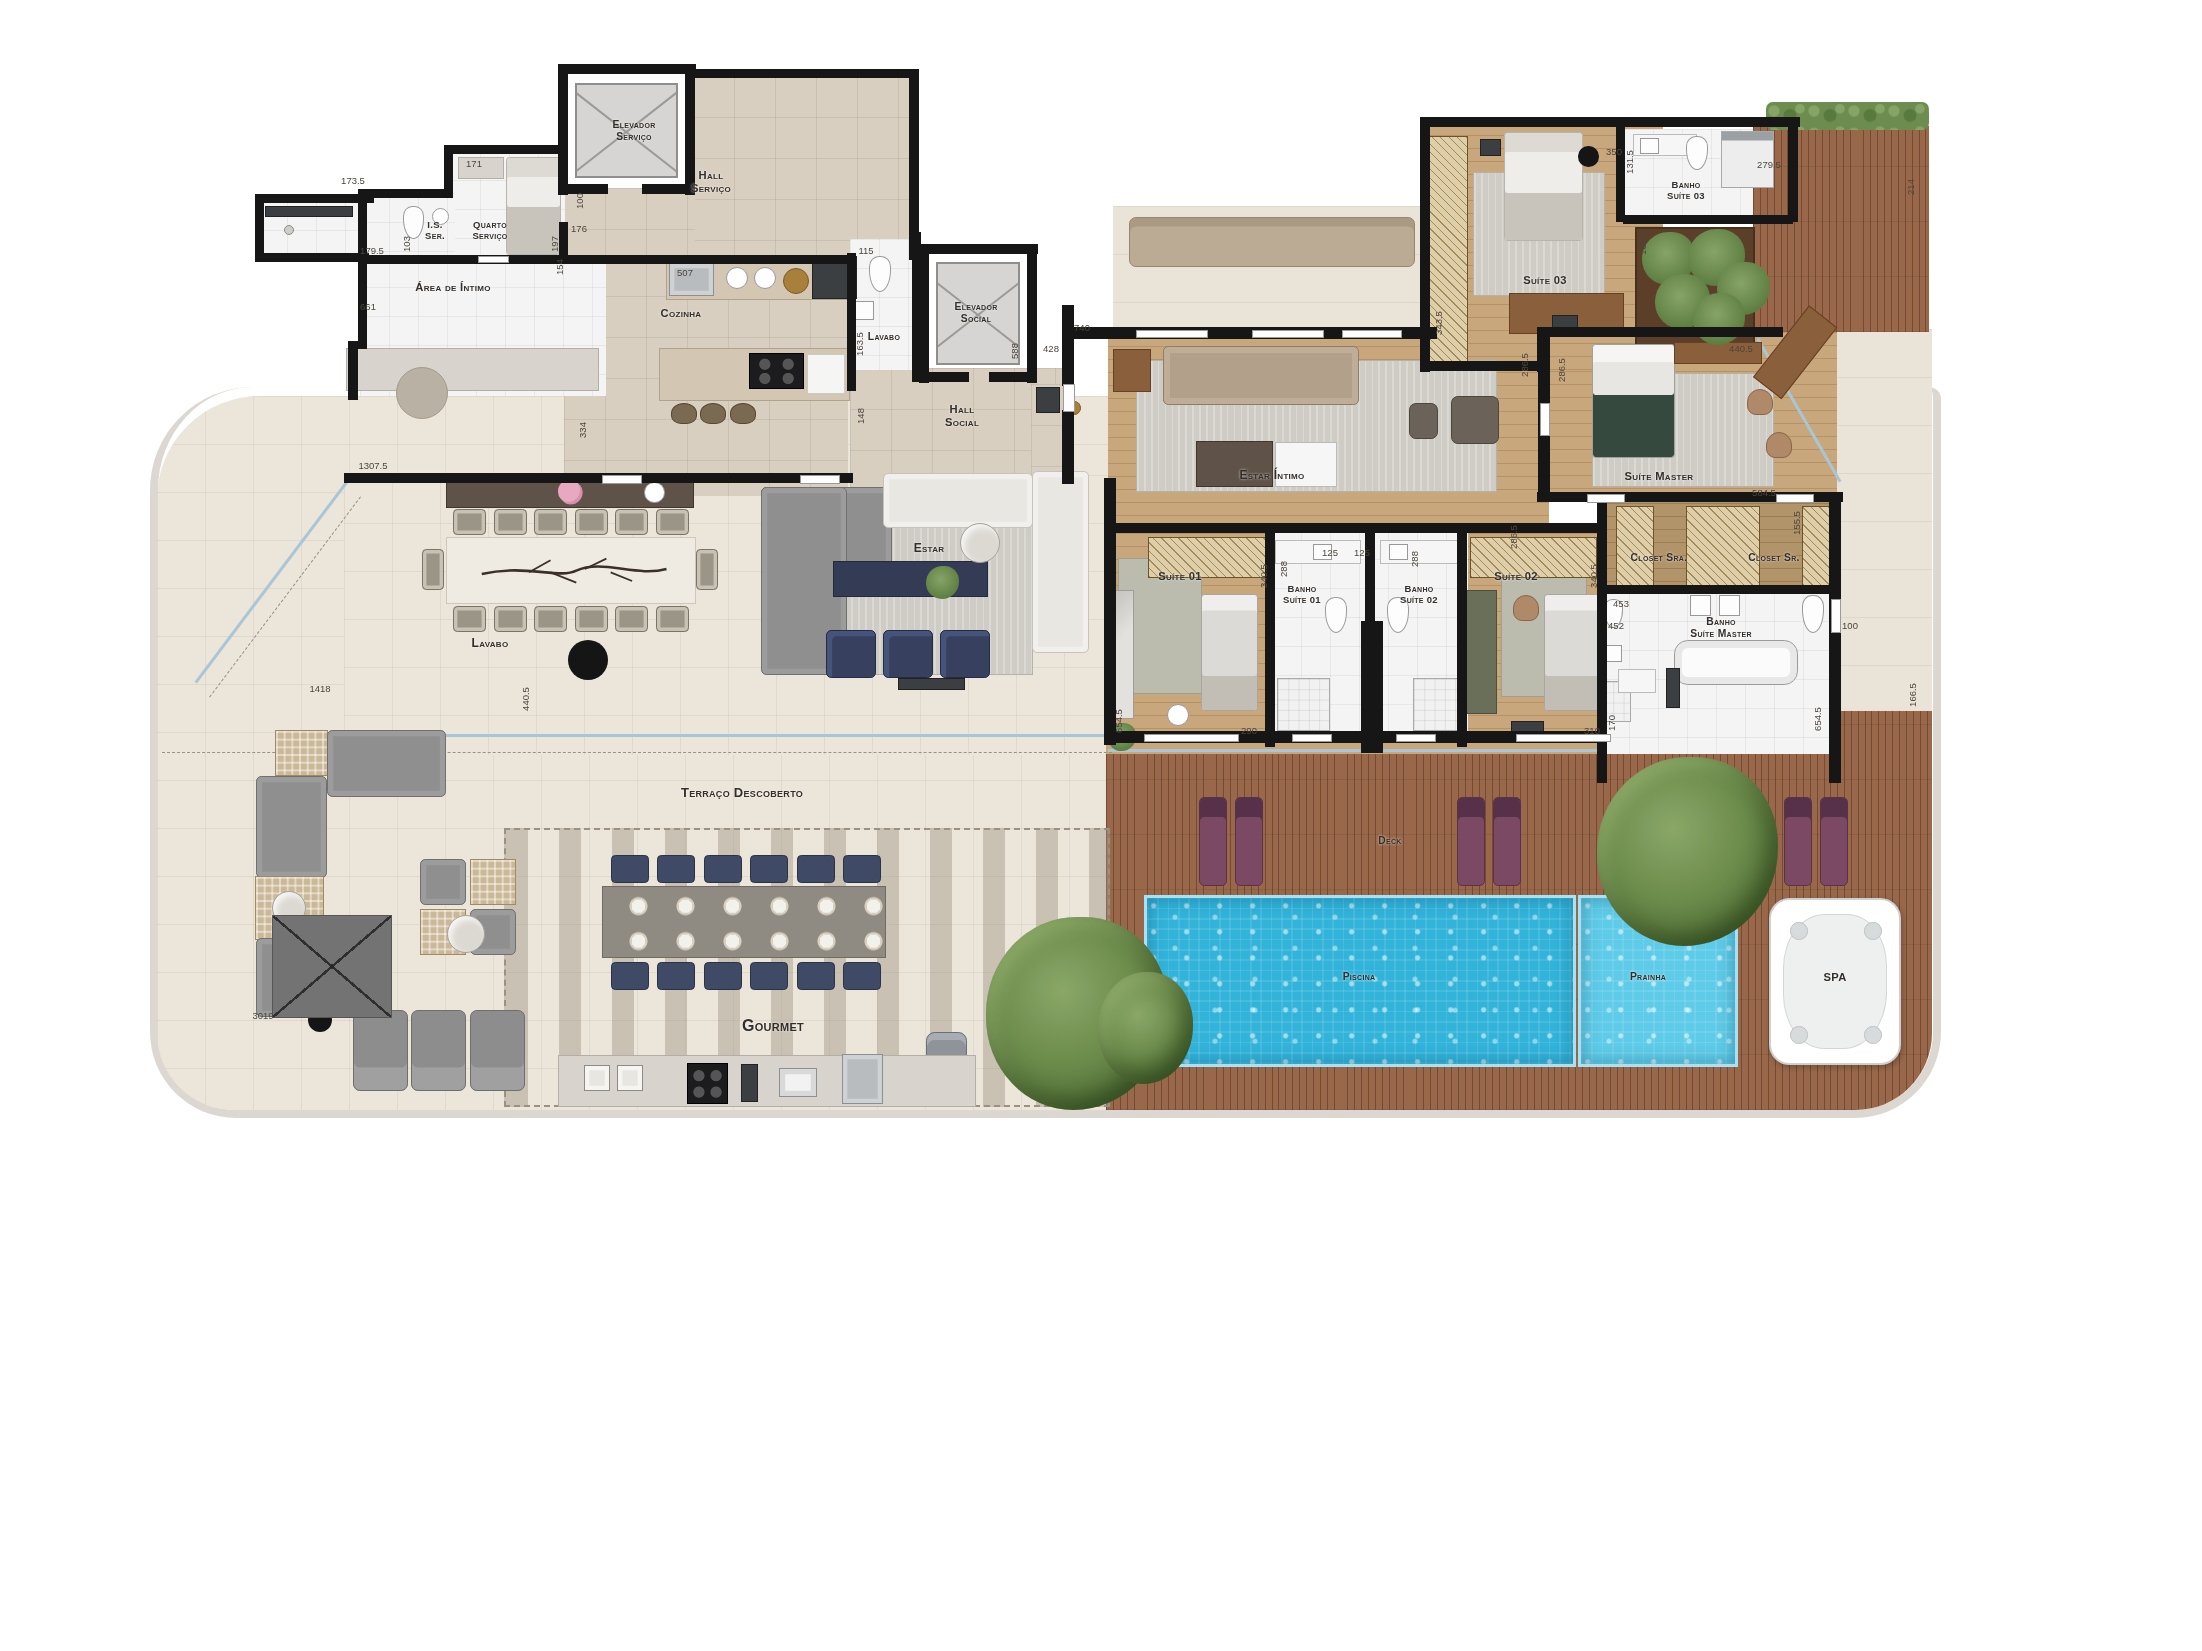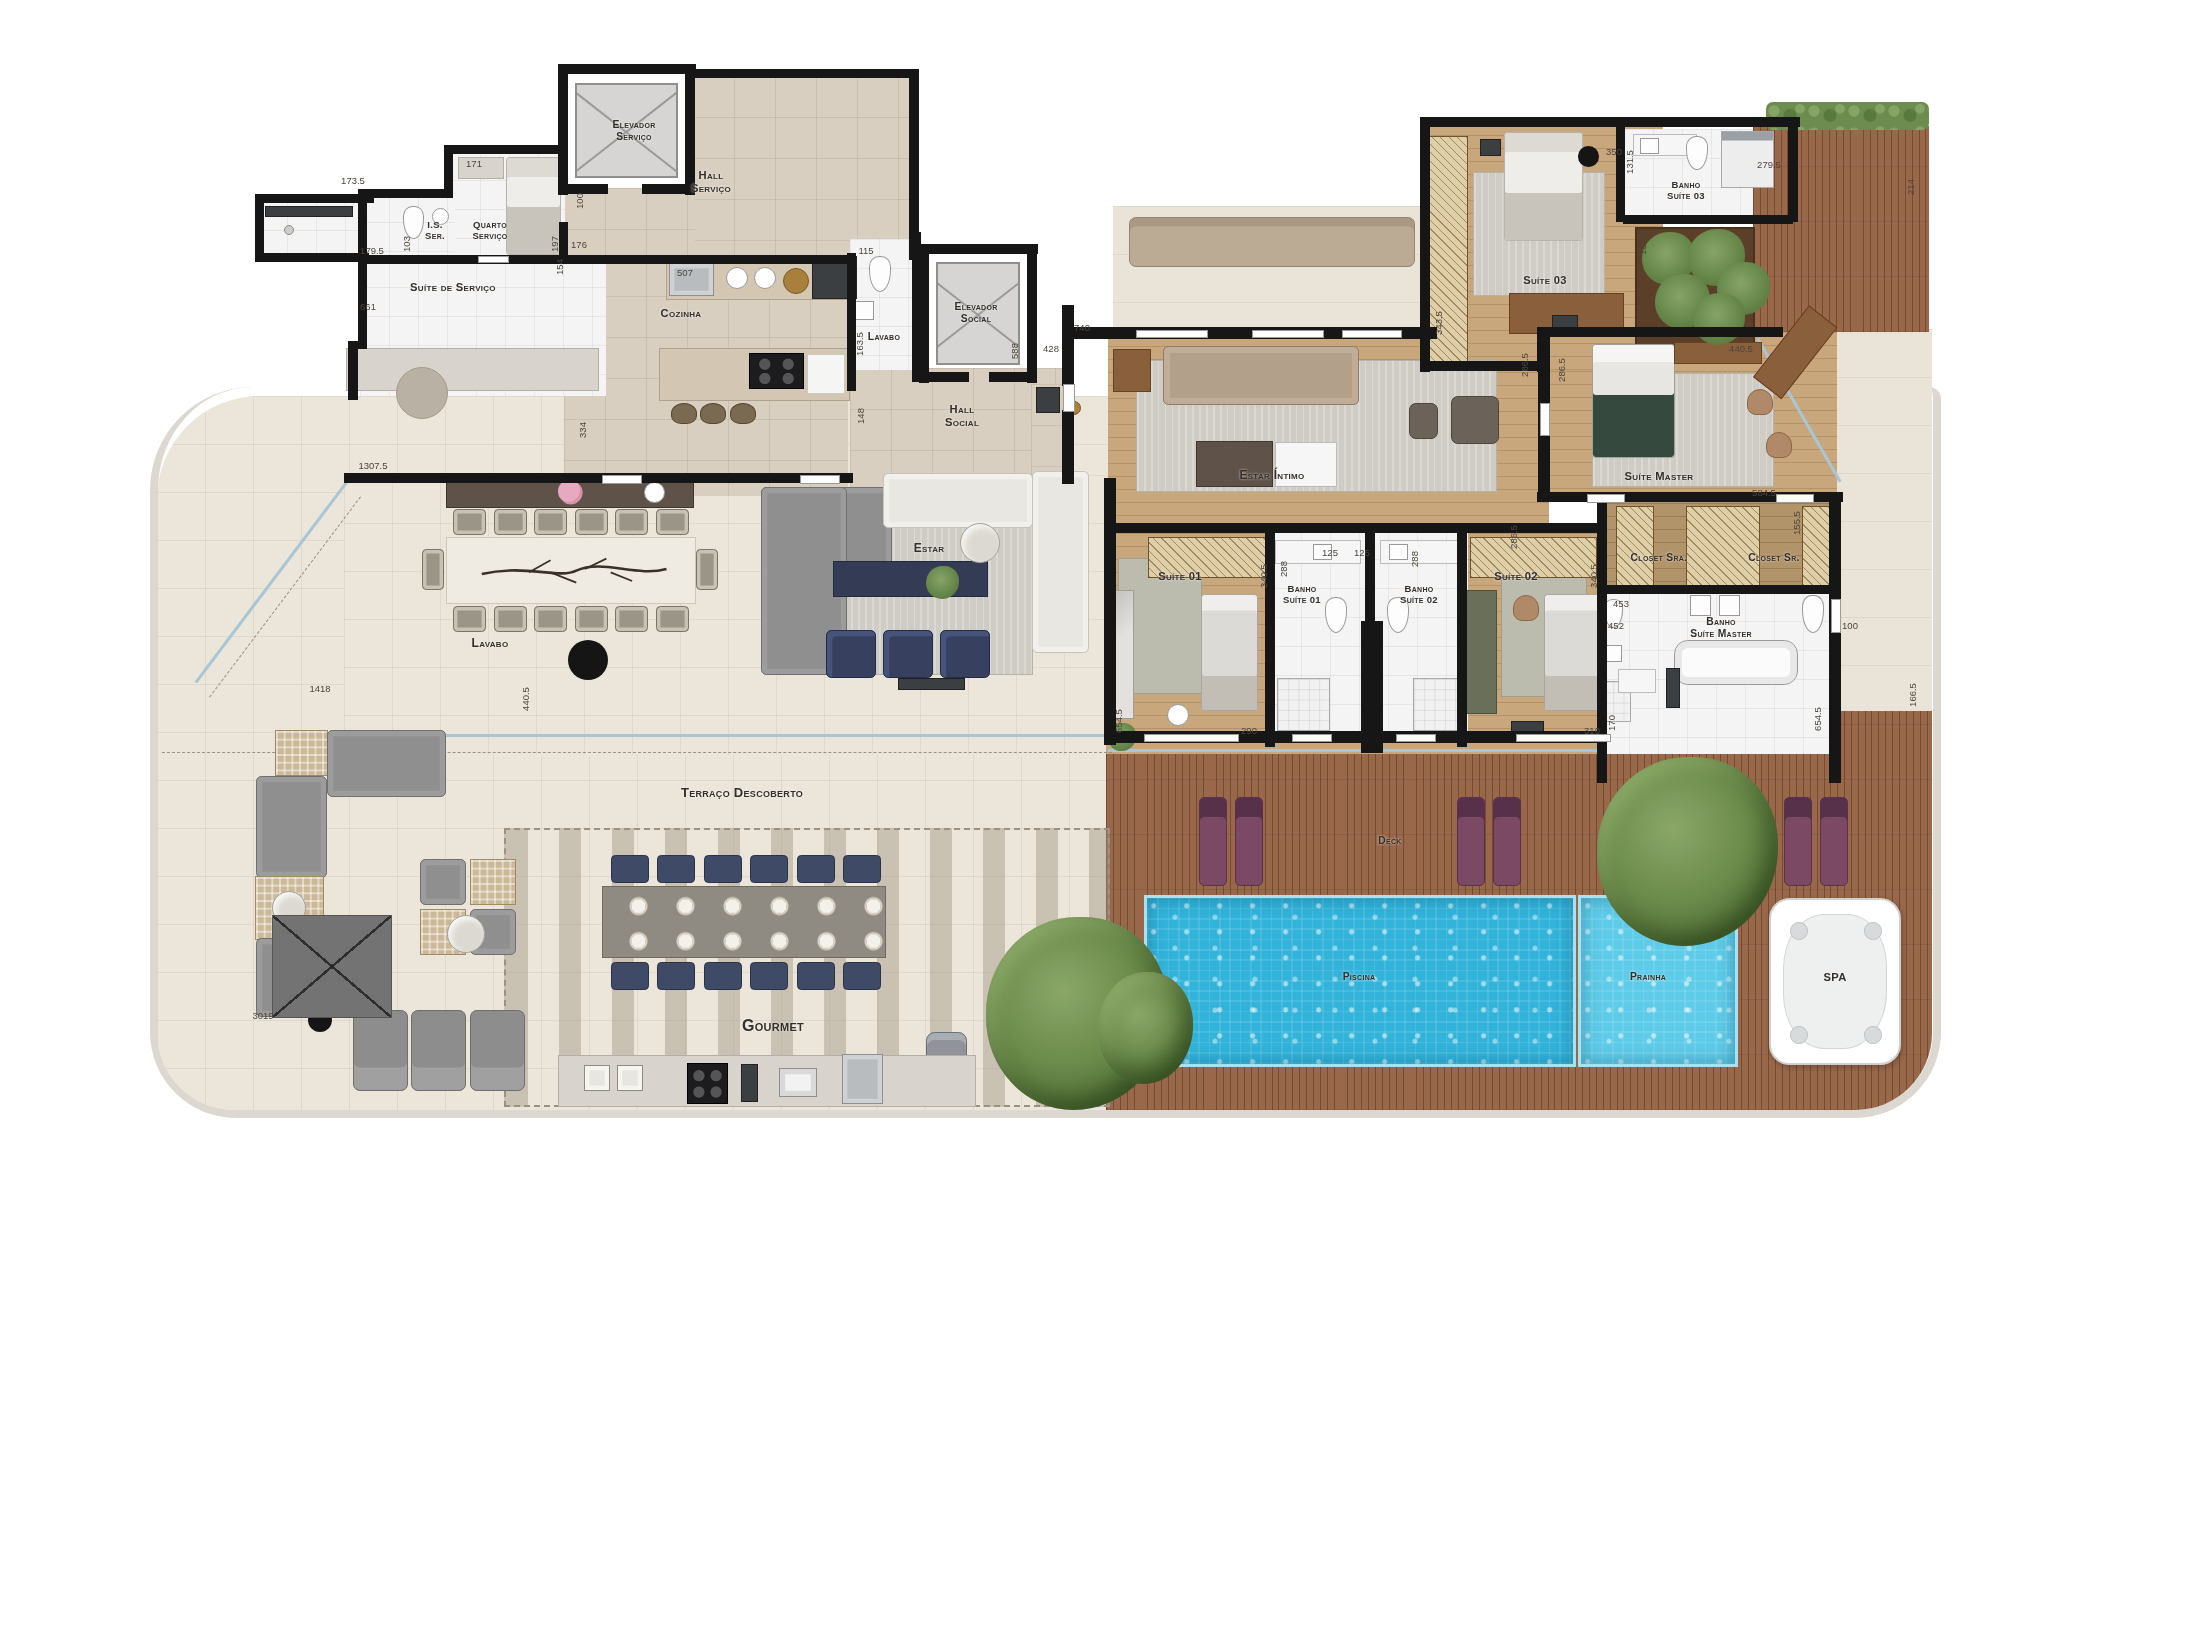--- a/index.html
+++ b/index.html
@@ -412,21 +412,21 @@
     <div class="f f-chair" style="left: 422px; top: 549px; width: 22.4px; height: 41px;"></div>
     <div class="f f-chair" style="left: 696px; top: 549px; width: 22.4px; height: 41px;"></div>
     <span class="room-label" style="left: 634px; top: 131px; font-size: 10.3px;">Elevador
 Serviço</span>
     <span class="room-label" style="left: 711px; top: 182px; font-size: 11.2px;">Hall
 Serviço</span>
     <span class="room-label" style="left: 435px; top: 231px; font-size: 9.5px;">I.S.
 Ser.</span>
     <span class="room-label" style="left: 490px; top: 231px; font-size: 9.5px;">Quarto
 Serviço</span>
-    <span class="room-label" style="left: 453px; top: 287px; font-size: 11.2px;">Suíte de Serviço</span>
+    <span class="room-label" style="left: 453px; top: 287px; font-size: 11.2px;">Área de Íntimo</span>
     <span class="room-label" style="left: 681px; top: 313px; font-size: 11.2px;">Cozinha</span>
     <span class="room-label" style="left: 884px; top: 337px; font-size: 10.3px;">Lavabo</span>
     <span class="room-label" style="left: 976px; top: 313px; font-size: 10.3px;">Elevador
 Social</span>
     <span class="room-label" style="left: 962px; top: 416px; font-size: 11.2px;">Hall
 Social</span>
     <span class="room-label" style="left: 490px; top: 644px; font-size: 12px;">Lavabo</span>
     <span class="room-label" style="left: 929px; top: 549px; font-size: 12px;">Estar</span>
     <span class="room-label" style="left: 1272px; top: 476px; font-size: 12px;">Estar Íntimo</span>
     <span class="room-label" style="left: 1545px; top: 280px; font-size: 11.2px;">Suíte 03</span>
@@ -444,21 +444,21 @@
 Suíte 02</span>
     <span class="room-label" style="left: 1516px; top: 576px; font-size: 11.2px;">Suíte 02</span>
     <span class="room-label" style="left: 742px; top: 793px; font-size: 13px;">Terraço Descoberto</span>
     <span class="room-label" style="left: 773px; top: 1026px; font-size: 16px;">Gourmet</span>
     <span class="room-label" style="left: 1390px; top: 841px; font-size: 10.3px;">Deck</span>
     <span class="room-label" style="left: 1359px; top: 977px; font-size: 10.3px;">Piscina</span>
     <span class="room-label" style="left: 1648px; top: 977px; font-size: 10.3px;">Prainha</span>
     <span class="room-label" style="left: 1835px; top: 977px; font-size: 11.2px;">SPA</span>
     <span class="dim" style="left: 474px; top: 163px;">171</span>
     <span class="dim v" style="left: 579px; top: 201px;">100</span>
-    <span class="dim" style="left: 579px; top: 244px;">176</span>
+    <span class="dim" style="left: 579px; top: 228px;">176</span>
     <span class="dim v" style="left: 559px; top: 267px;">154</span>
     <span class="dim" style="left: 353px; top: 180px;">173.5</span>
     <span class="dim" style="left: 372px; top: 250px;">179.5</span>
     <span class="dim v" style="left: 406px; top: 244px;">103</span>
     <span class="dim v" style="left: 554px; top: 244px;">197</span>
     <span class="dim" style="left: 368px; top: 306px;">661</span>
     <span class="dim v" style="left: 582px; top: 430px;">334</span>
     <span class="dim" style="left: 373px; top: 465px;">1307.5</span>
     <span class="dim" style="left: 685px; top: 272px;">507</span>
     <span class="dim" style="left: 866px; top: 250px;">115</span>

